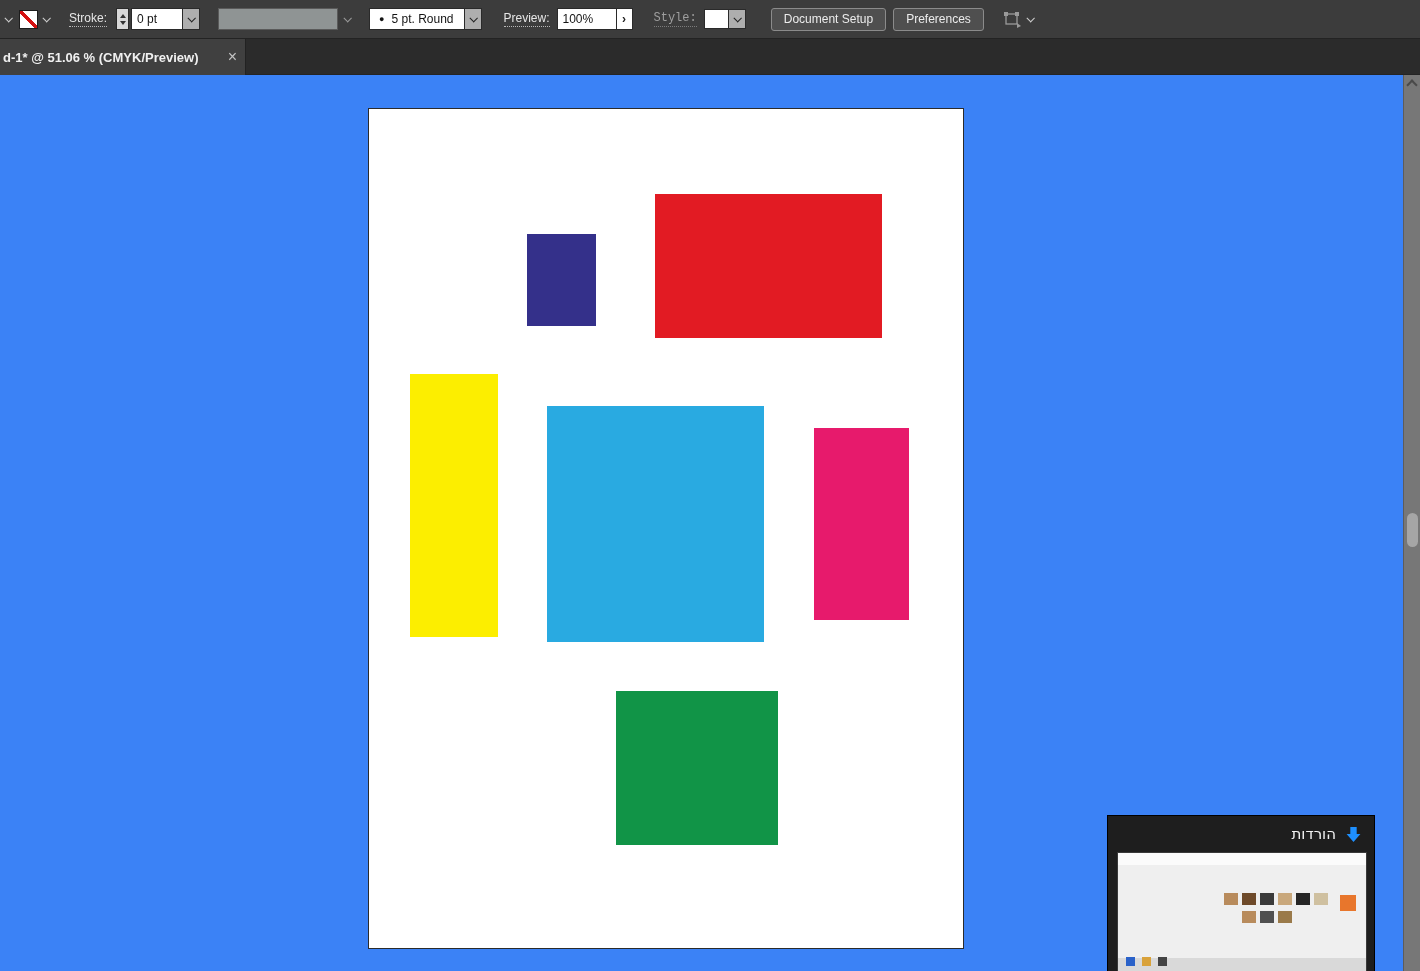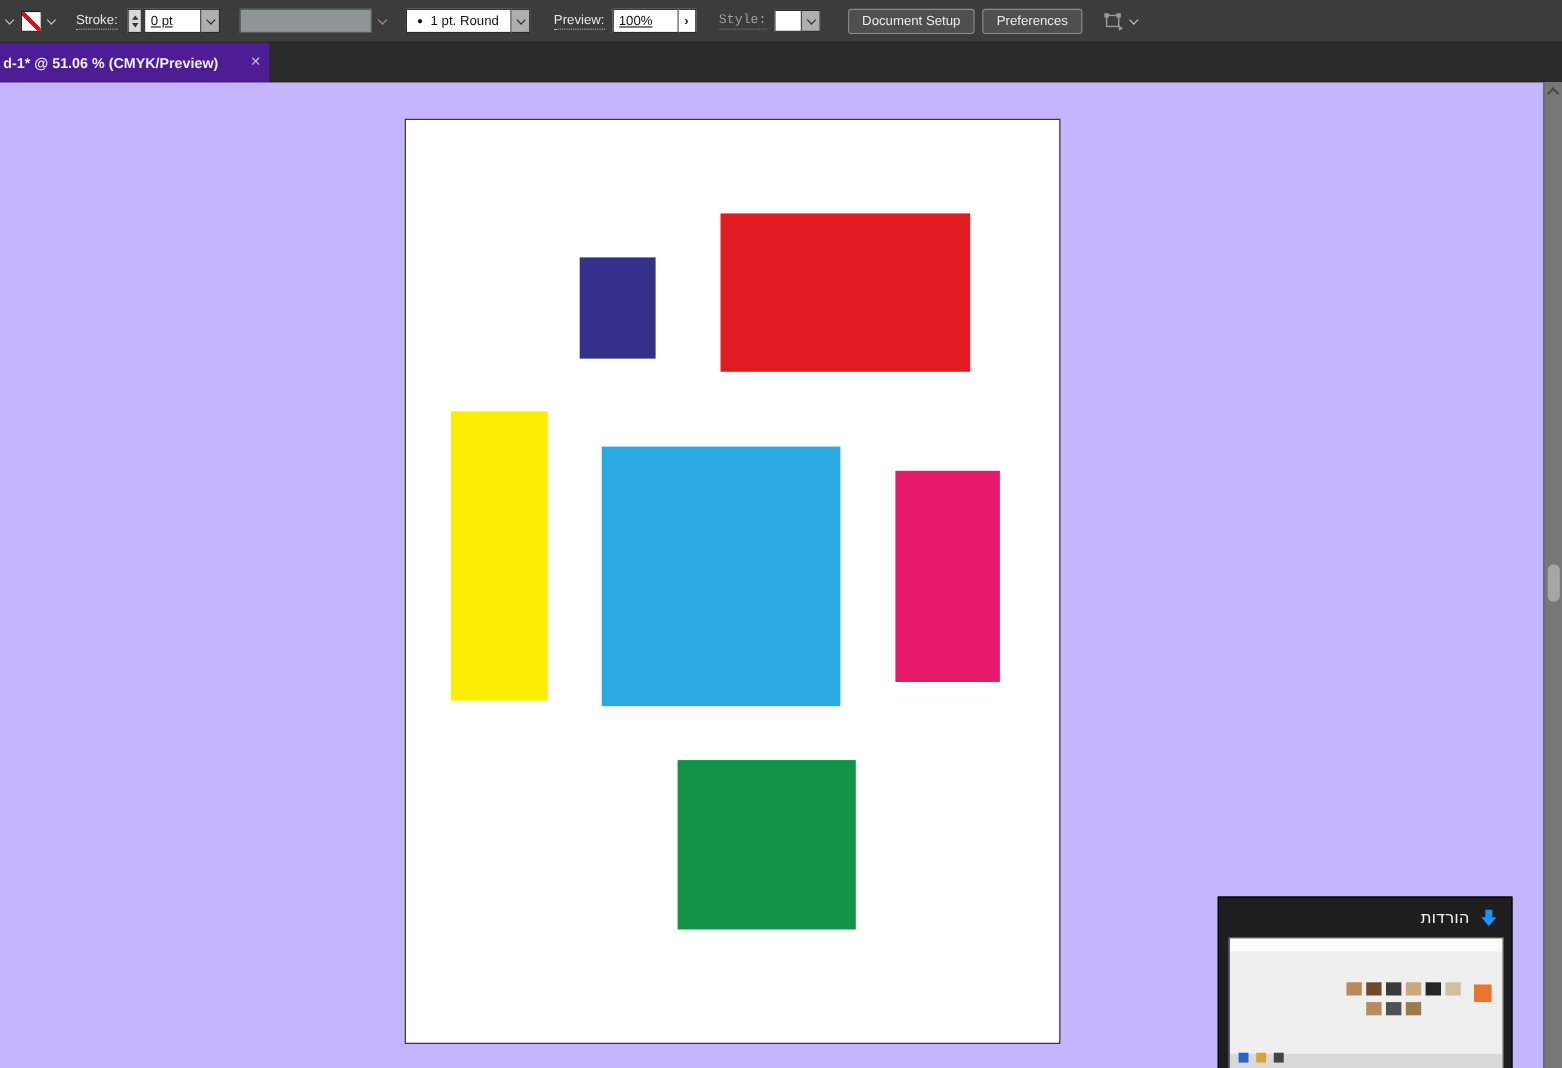--- a/index.html
+++ b/index.html
@@ -22,43 +22,43 @@
       linear-gradient(45deg, transparent 42%, #d41111 42%, #d41111 58%, transparent 58%), #fff;
     border: 1px solid #1d1d1d; margin-left: 8px;
   }
   .lbl-link { border-bottom: 1px dotted #b9b9b9; padding-bottom: 1px; cursor: default; }
   .lbl-dim { color: #9e9e9e; border-bottom: 1px dotted #7c7c7c; padding-bottom: 1px; font-family: Liberation Mono, monospace; }
   .stepper { width: 13px; height: 22px; background: #d8d8d8; border: 1px solid #2a2a2a;
              display: flex; flex-direction: column; align-items: center; justify-content: center; gap: 3px; }
   .tri-up   { width:0; height:0; border-left:3.5px solid transparent; border-right:3.5px solid transparent; border-bottom:4px solid #333; }
   .tri-down { width:0; height:0; border-left:3.5px solid transparent; border-right:3.5px solid transparent; border-top:4px solid #333; }
   .field { height: 22px; background: #fff; border: 1px solid #2a2a2a; color: #141414;
-           font-size: 12px; padding: 0 5px; font-family: "Liberation Sans", sans-serif; text-decoration: underline; }
+           font-size: 12px; padding: 0 5px; font-family: "Liberation Sans", sans-serif; }
   .dropbtn { width: 17px; height: 22px; background: #aeaeae; border: 1px solid #2a2a2a; border-left: none;
              display: flex; align-items: center; justify-content: center; color: #222; }
   .profile-box { width: 120px; height: 22px; background: #8f9494; border: 1px solid #5a5a5a; }
   .brush-box { height: 22px; background: #fff; border: 1px solid #2a2a2a; color: #141414;
                display: flex; align-items: center; gap: 7px; padding: 0 10px 0 9px; }
   .morebtn { width: 16px; height: 22px; background: #fff; border: 1px solid #2a2a2a; border-left: none;
              display: flex; align-items: center; justify-content: center; color: #222; font-weight: bold; }
   .mini-swatch { width: 25px; height: 20px; background: #fff; border: 1px solid #2a2a2a; }
   .tb-btn { height: 23px; padding: 4px 12px; background: #4f4f4f; border: 1px solid #8b8b8b; border-radius: 3px;
             color: #ececec; font-size: 12px; display: flex; align-items: center; cursor: default; }
 
   
   .tabbar { position: absolute; top: 39px; left: 0; right: 0; height: 36px; background: #2b2b2b;
             border-bottom: 1px solid #242424; }
-  .doc-tab { position: absolute; left: 0; top: 0; width: 246px; height: 36px; background: #4c1d95;
+  .doc-tab { position: absolute; left: 0; top: 0; width: 246px; height: 36px; background: #404040;
              border-right: 1px solid #222; display: flex; align-items: center; padding: 0 8px 0 3px;
              color: #f0f0f0; font-size: 13px; font-weight: 700; white-space: nowrap; overflow: hidden; }
   .doc-tab .title { flex: 1 1 auto; overflow: hidden; }
   .tab-close { flex: 0 0 auto; color: #c4c4c4; font-size: 16px; font-weight: 400; margin-left: 8px; }
 
   
-  .canvas { position: absolute; top: 75px; left: 0; right: 0; bottom: 0; background: #c4b5fd; padding-left: 12px; }
+  .canvas { position: absolute; top: 75px; left: 0; right: 0; bottom: 0; background: #3b82f6; padding-left: 12px; }
   .artboard { position: absolute; left: 369px; top: 34px; width: 594px; height: 839px;
               background: #ffffff; outline: 1px solid #2b2b2b; }
   .shape { position: absolute; }
 
   
   .vscroll { position: absolute; top: 0; right: 0; width: 17px; bottom: 0; background: #777777;
              border-left: 1px solid #5c5c5c; }
   .vscroll .up { position: absolute; top: 6px; left: 4px; width: 8px; height: 8px;
                  border-left: 2px solid #4a4a4a; border-top: 2px solid #4a4a4a; transform: rotate(45deg); }
   .vscroll .thumb { position: absolute; top: 438px; left: 3px; width: 11px; height: 34px;
@@ -123,21 +123,21 @@
     <input class="field" style="width: 52px; margin-left: 2px;" value="0 pt">
     <span class="dropbtn">
         <span class="chev" style="color:#222"></span>
       </span>
 
     <span class="profile-box" style="margin-left:18px"></span>
     <span class="chev chev-dim" style="margin-left:6px"></span>
 
     <span class="brush-box" style="margin-left:19px">
       <span style="font-size:9px">●</span>
-      <span>1 pt. Round</span>
+      <span>5 pt. Round</span>
     </span>
     <span class="dropbtn">
         <span class="chev" style="color:#222"></span>
       </span>
 
     <span class="lbl-link" style="margin-left:22px">Preview:</span>
     <input class="field" style="width: 60px; margin-left: 7px;" value="100%">
     <span class="morebtn">›</span>
 
     <span class="lbl-dim" style="margin-left:21px">Style:</span>

